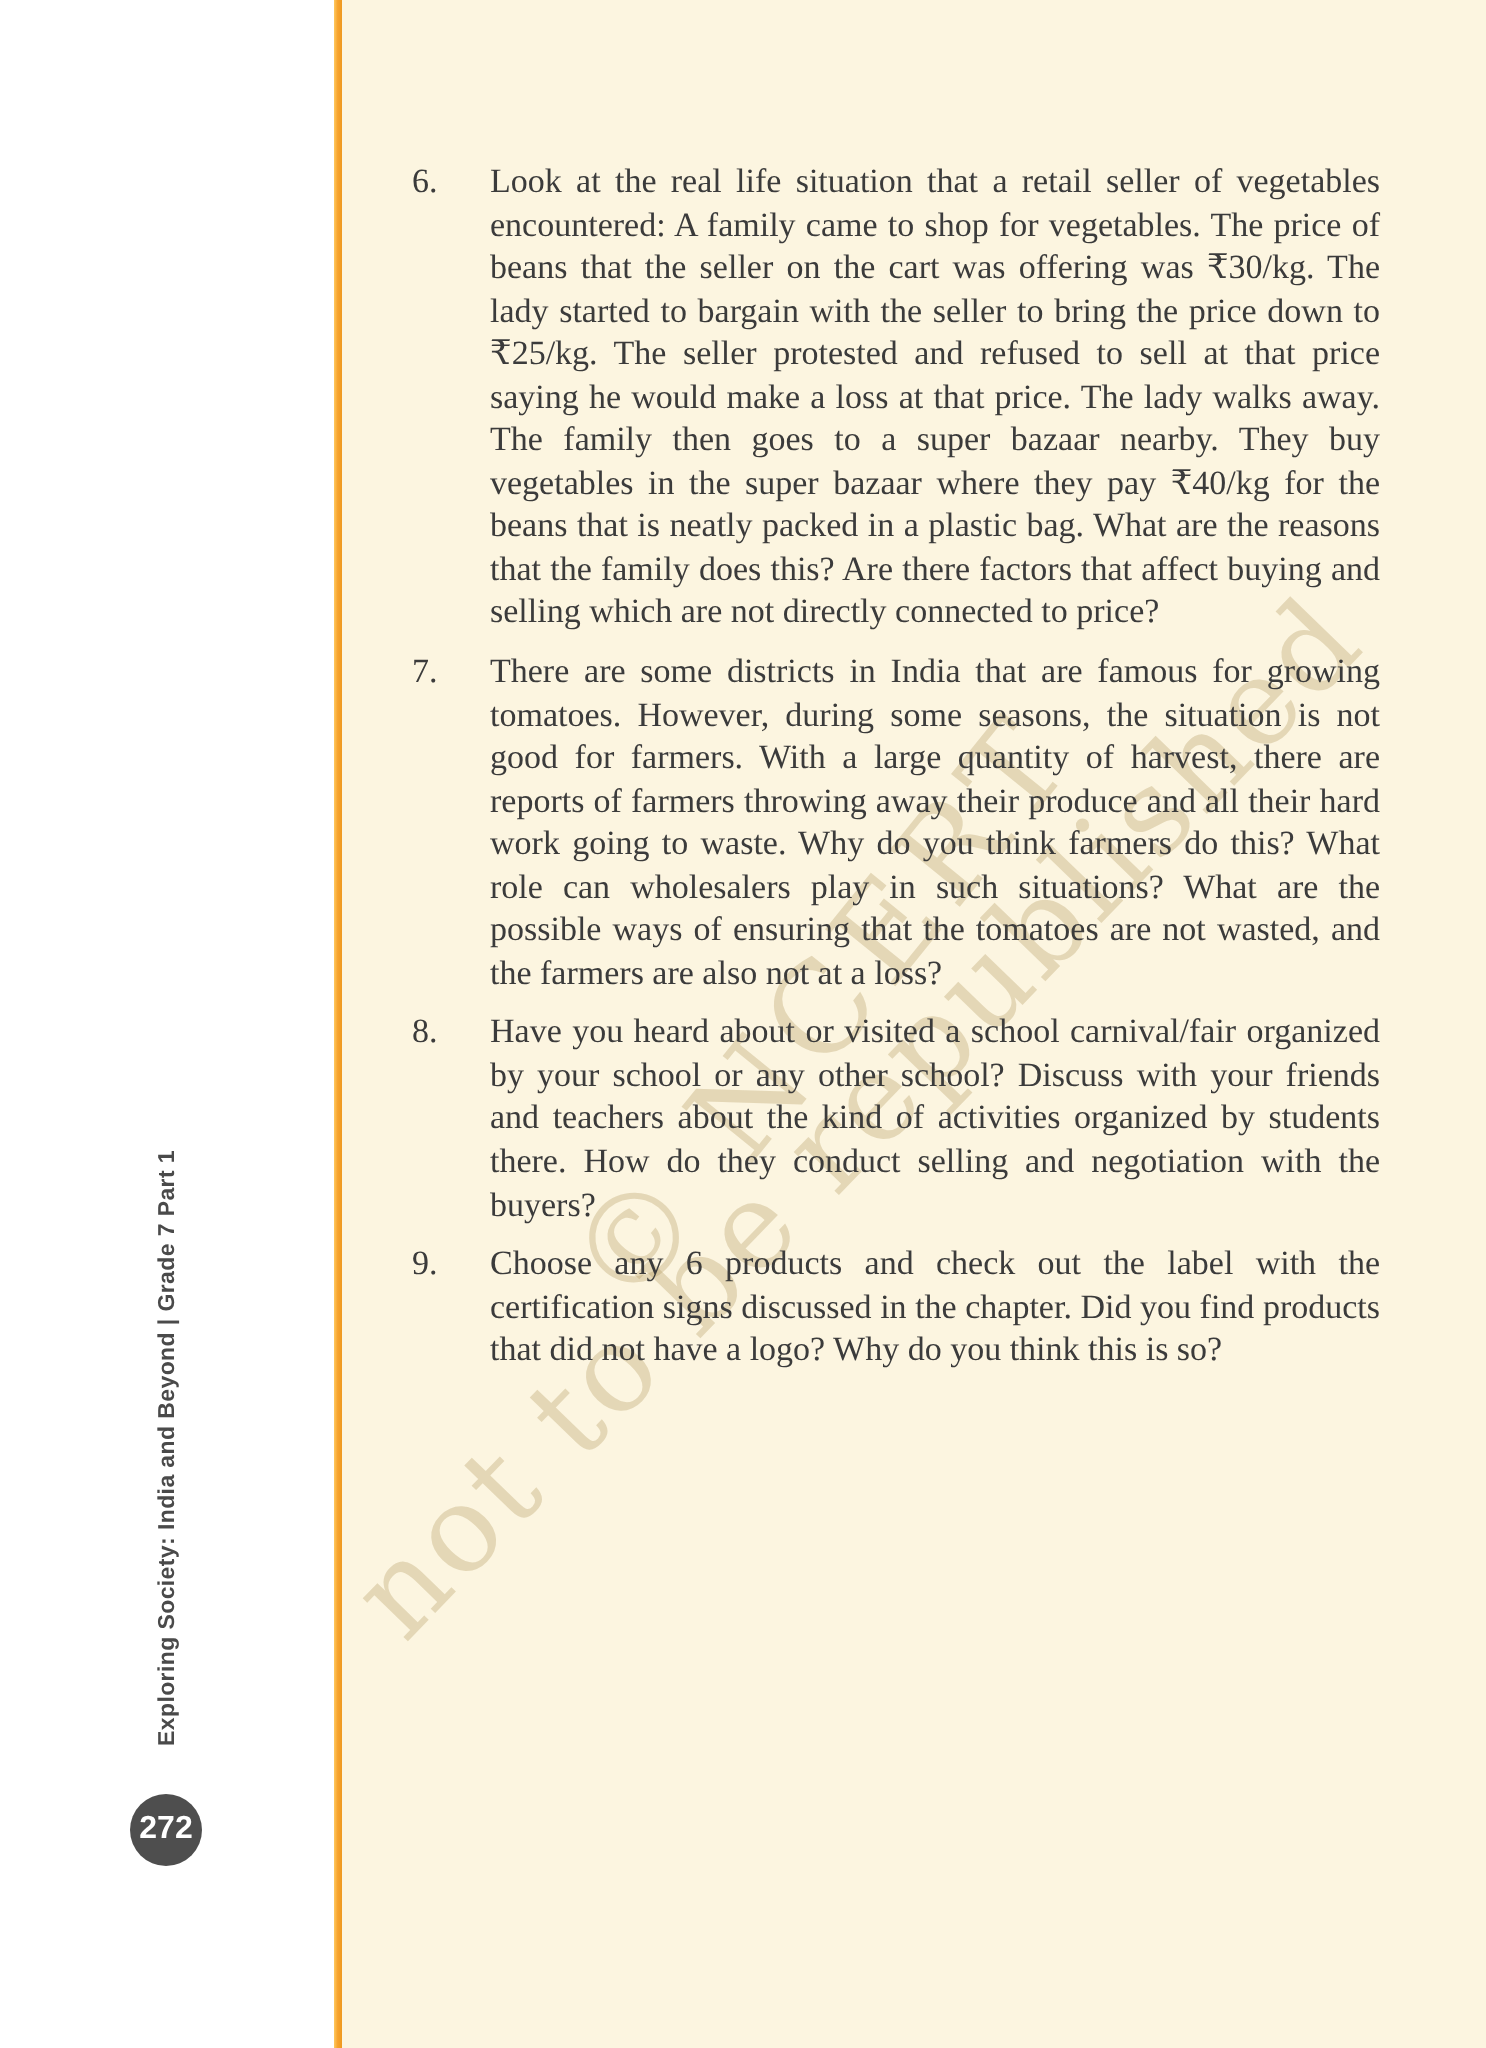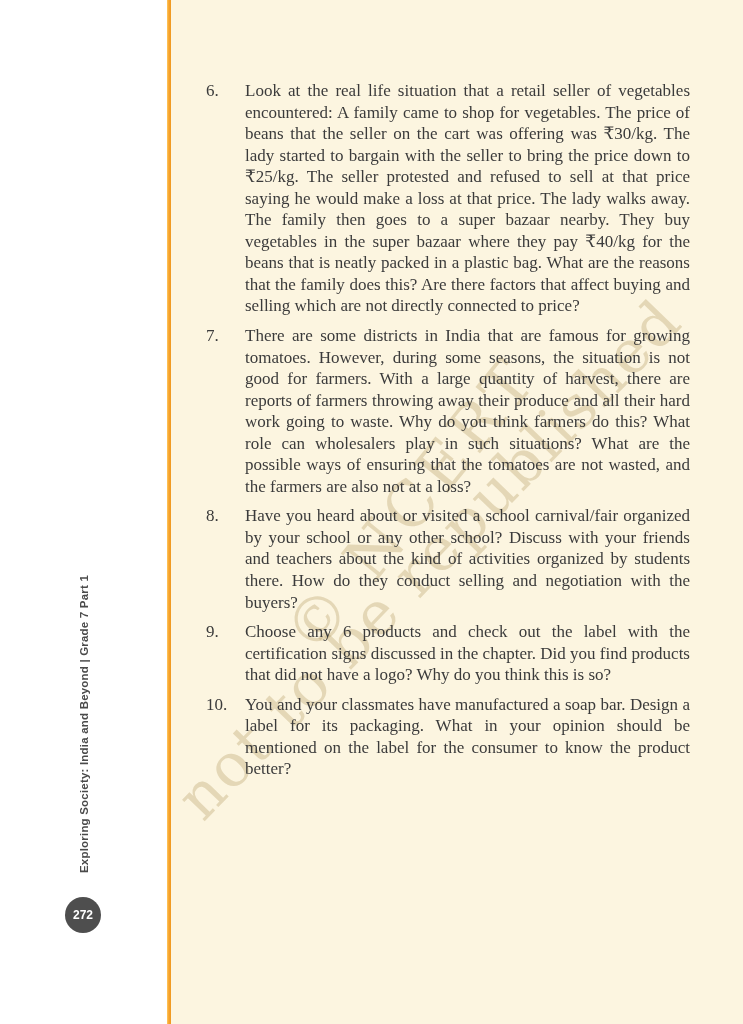--- a/index.html
+++ b/index.html
@@ -65,21 +65,21 @@
     z-index:2;
   }
 
   
   .page-badge {
     position:absolute; left:65px; top:897px;
     width:36px; height:36px; border-radius:50%;
     background:#4e4e4e; color:#ffffff;
     display:flex; align-items:center; justify-content:center;
     font-family:"Liberation Sans","DejaVu Sans",sans-serif;
-    font-size:12px; font-weight:700;
+    font-size:16px; font-weight:700;
     z-index:2;
   }
 </style>
 </head>
 <body>
 
 <div class="page">
 
   <div class="paper"></div>
   <div class="accent-line"></div>
@@ -102,24 +102,20 @@
     <div class="q-item">
       <div class="q-num">8.</div>
       <div class="q-text">Have you heard about or visited a school carnival/fair organized by your school or any other school? Discuss with your friends and teachers about the kind of activities organized by students there. How do they conduct selling and negotiation with the buyers?</div>
     </div>
 
     <div class="q-item">
       <div class="q-num">9.</div>
       <div class="q-text">Choose any 6 products and check out the label with the certification signs discussed in the chapter. Did you find products that did not have a logo? Why do you think this is so?</div>
     </div>
 
-    <div class="q-item">
-      <div class="q-num">10.</div>
-      <div class="q-text">You and your classmates have manufactured a soap bar. Design a label for its packaging. What in your opinion should be mentioned on the label for the consumer to know the product better?</div>
-    </div>
 
   </div>
 
   <div class="sidebar-title">Exploring Society: India and Beyond | Grade 7 Part 1</div>
 
   <div class="page-badge">
     <span>272</span>
   </div>
 
 </div>

